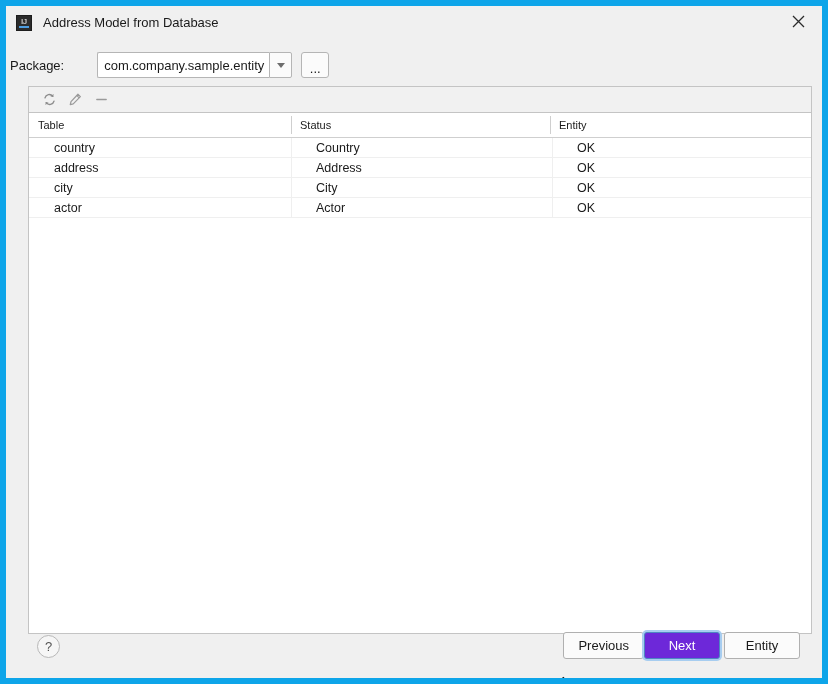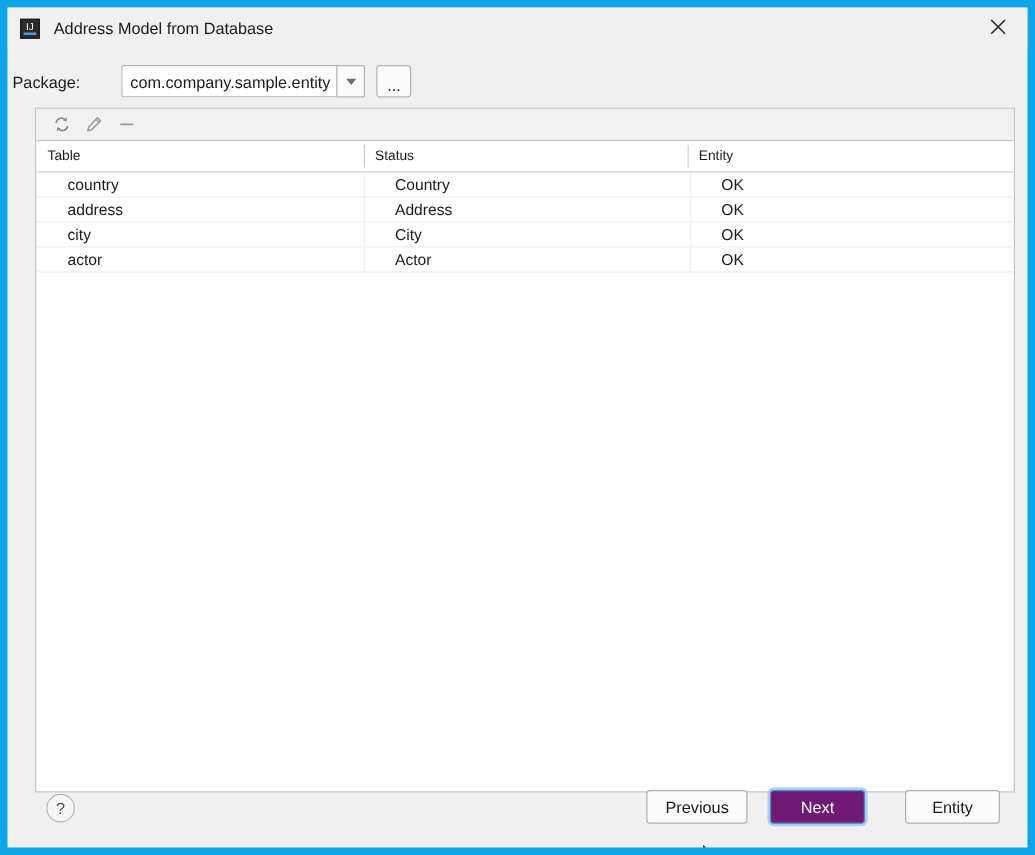--- a/index.html
+++ b/index.html
@@ -271,28 +271,27 @@
     box-sizing: border-box;
     background: #fbfbfb;
     border: 1px solid #b0b0b0;
     border-radius: 3px;
     font-size: 13px;
     color: #1a1a1a;
     display: flex;
     align-items: center;
     justify-content: center;
     padding: 0 14px;
-    margin-left: 28px;
+    margin-left: 0;
   }
   .btn.default {
-    background: #701a75;
+    background: #6d28d9;
     border: 1px solid #4e86c2;
     color: #ffffff;
     box-shadow: 0 0 0 2px #a7cdf0;
-    margin-left: 18px;
     margin-right: 4px;
   }
   .cursor {
     position: absolute;
     left: 556px;
     top: 670px;
     pointer-events: none;
   }
   .cursor svg { display: block; }
 </style>

